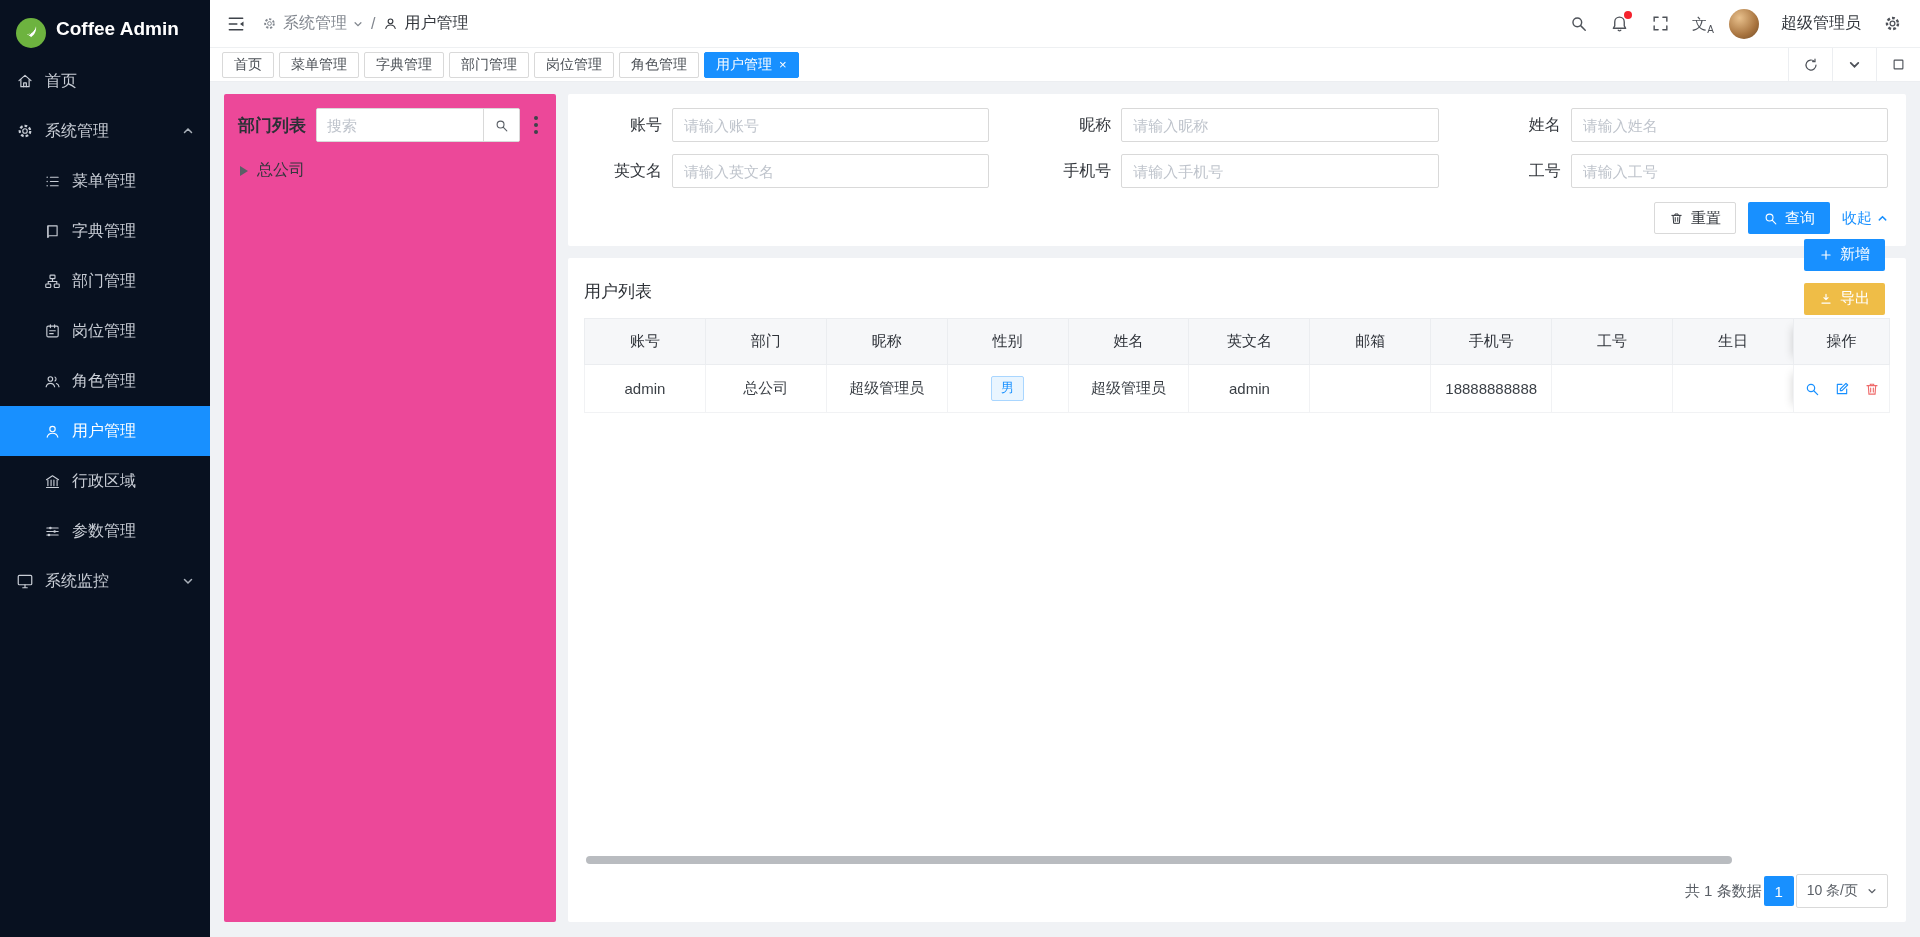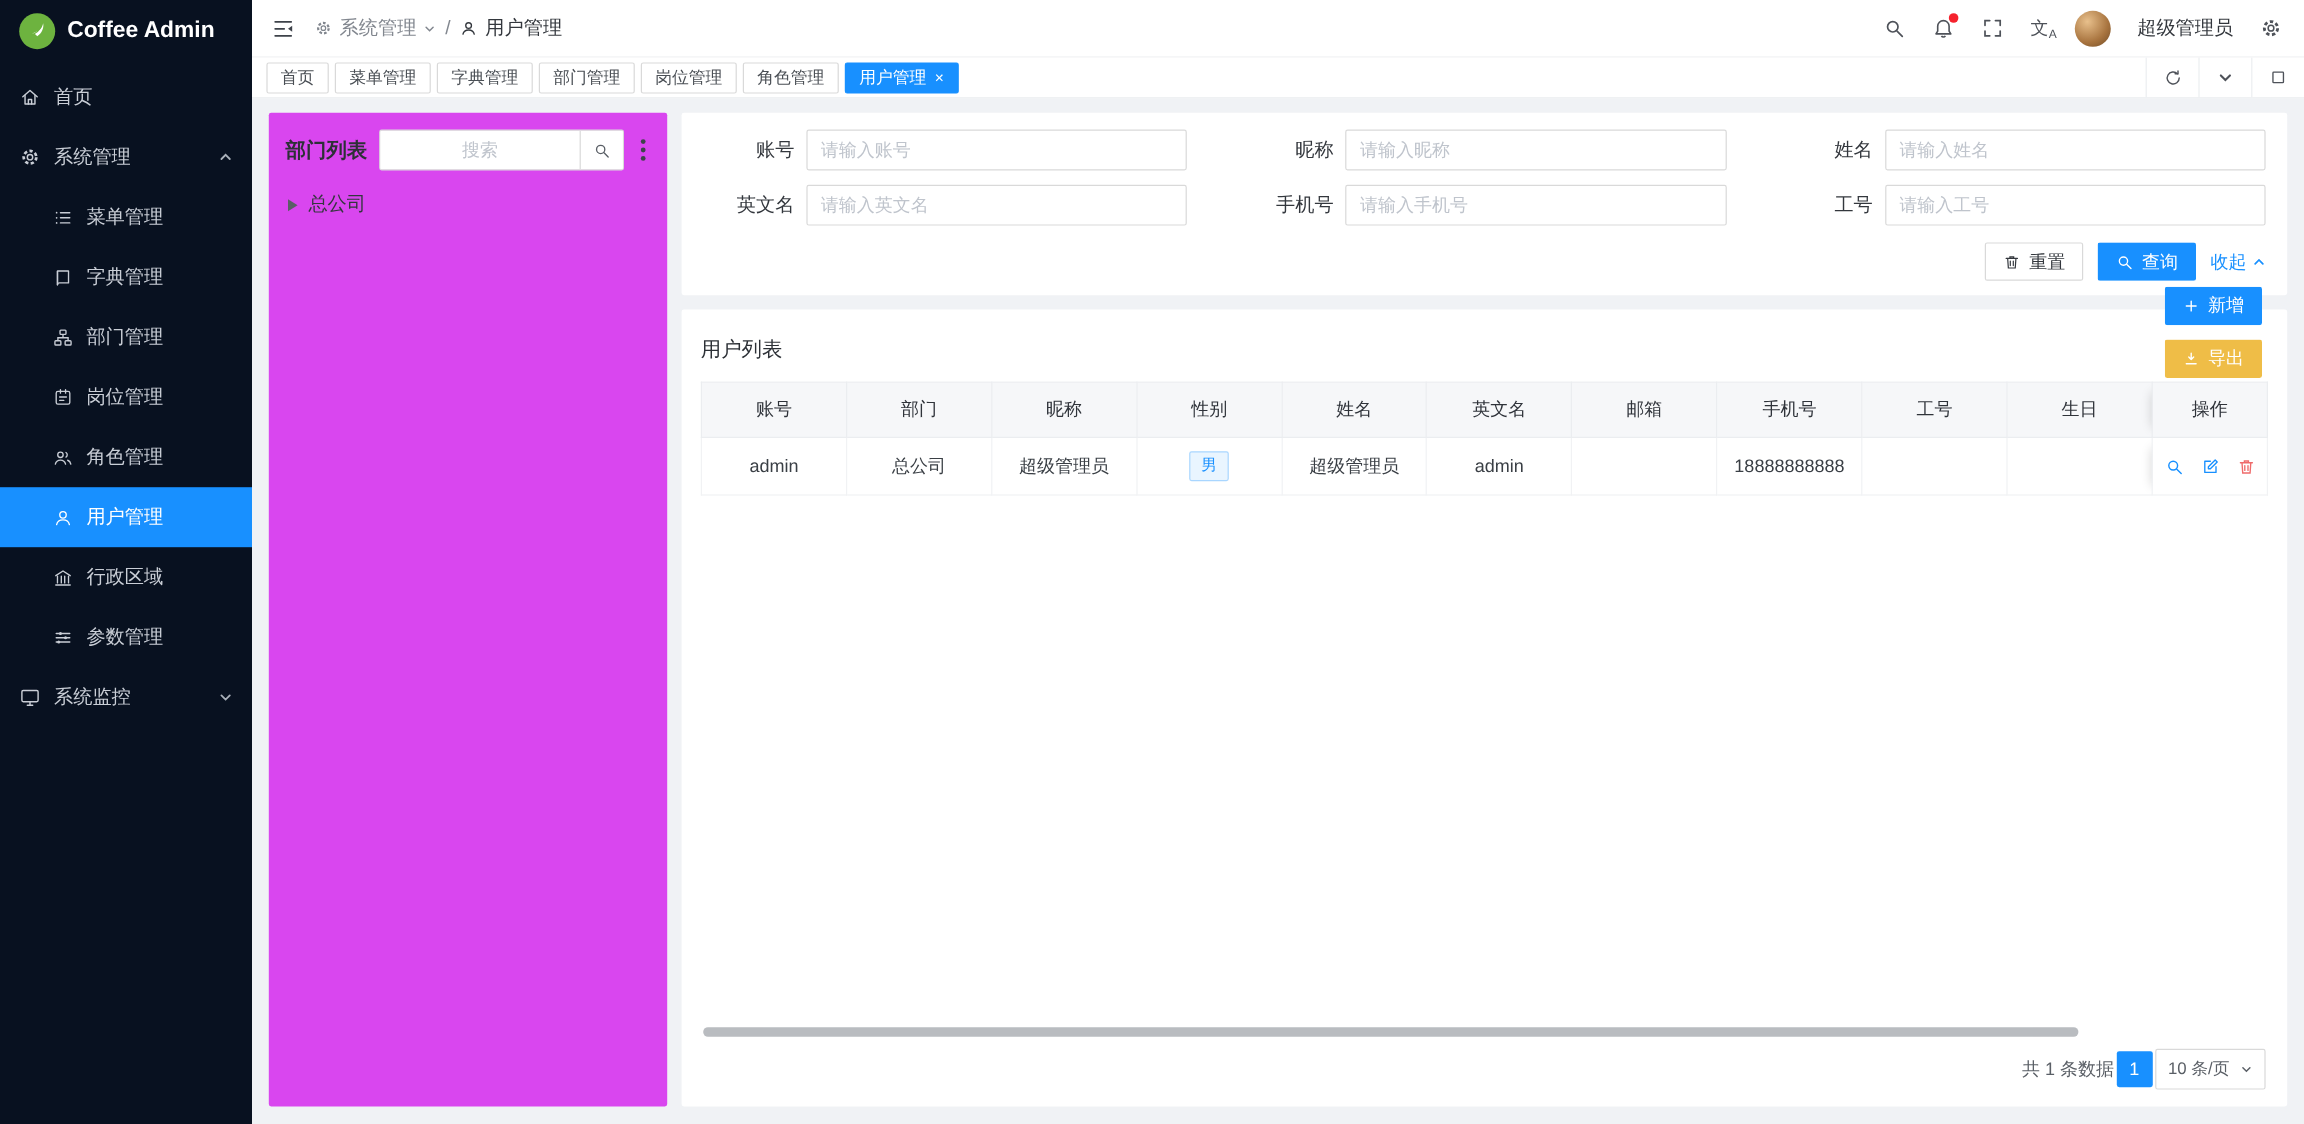--- a/index.html
+++ b/index.html
@@ -4,21 +4,21 @@
 <style>
   * { box-sizing: border-box; }
   html,body { margin:0; padding:0; width:1920px; height:937px; overflow:hidden;
     font-family:"Liberation Sans", "DejaVu Sans", sans-serif; background:#f0f2f5; }
   .app { display:flex; width:100%; height:100%; }
   svg { display:block; }
   .ic { display:inline-flex; align-items:center; justify-content:center; }
 
   
   .sidebar { width:210px; min-width:210px; background:#081120; color:#c9ced6; display:flex; flex-direction:column; }
-  .logo { height:52px; display:flex; align-items:center; gap:10px; padding:0 16px; }
+  .logo { height:52px; display:flex; gap:10px; padding:18px 16px; }
   .logo-badge { width:30px; height:30px; border-radius:50%; background:#6db33f; display:flex; align-items:center; justify-content:center; flex:0 0 auto; }
   .logo-text { color:#fff; font-size:19px; font-weight:700; white-space:nowrap; }
   .menu { flex:1; overflow:hidden; padding-top:4px; }
   .menu-item { height:50px; display:flex; align-items:center; gap:11px; padding:0 16px; font-size:16px; cursor:pointer; white-space:nowrap; }
   .menu-item .chev { margin-left:auto; color:#aab1ba; }
   .submenu .menu-item { padding-left:44px; }
   .menu-item.active { background:#1890ff; color:#fff; }
   .menu-item.active .mi { color:#fff; }
   .mi { color:#c9ced6; }
 
@@ -45,25 +45,25 @@
   .tab { height:26px; padding:0 11px; border:1px solid #d9d9d9; border-radius:2px; display:flex; align-items:center; gap:7px; font-size:14px; color:#4a4f55; background:#fff; cursor:pointer; white-space:nowrap; }
   .tab.active { background:#1890ff; border-color:#1890ff; color:#fff; }
   .tab-close { font-size:13px; line-height:1; }
   .tab-controls { margin-left:auto; display:flex; height:100%; }
   .tab-ctrl { width:44px; height:100%; border-left:1px solid #eceef1; display:flex; align-items:center; justify-content:center; color:#4e5259; cursor:pointer; }
 
   
   .content { height:calc(937px - 48px - 34px); display:flex; gap:12px; padding:12px 14px 15px; }
 
   
-  .dept-card { width:332px; min-width:332px; background:#d946ef; border-radius:2px; padding:14px; display:flex; flex-direction:column; gap:18px; }
+  .dept-card { width:332px; min-width:332px; background:#ec4899; border-radius:2px; padding:14px; display:flex; flex-direction:column; gap:18px; }
   .dept-head { display:flex; align-items:center; gap:10px; }
   .dept-title { font-size:17px; font-weight:700; color:#2c3036; white-space:nowrap; }
   .search-group { flex:1; display:flex; height:34px; border:1px solid #d9d9d9; border-radius:2px; overflow:hidden; background:#fff; min-width:0; }
-  .search-group input { flex:1; border:none; outline:none; padding:0 10px; font-size:15px; min-width:0; color:#333;text-align:center; }
+  .search-group input { flex:1; border:none; outline:none; padding:0 10px; font-size:15px; min-width:0; color:#333; }
   .sg-btn { width:36px; border-left:1px solid #d9d9d9; display:flex; align-items:center; justify-content:center; color:#5a5f66; cursor:pointer; background:#fff; }
   .dots { display:flex; flex-direction:column; gap:3px; padding:2px 4px; cursor:pointer; }
   .dots i { width:4px; height:4px; border-radius:50%; background:#3e434a; }
   .tree-node { display:flex; align-items:center; gap:9px; font-size:16px; color:#33373d; cursor:pointer; padding-left:2px; }
   .caret-right { width:0; height:0; border-left:8px solid #5a5f66; border-top:5px solid transparent; border-bottom:5px solid transparent; }
 
   .right-col { flex:1; display:flex; flex-direction:column; gap:12px; min-width:0; }
 
   
   .search-card { background:#fff; border-radius:2px; padding:14px 18px 12px; }

